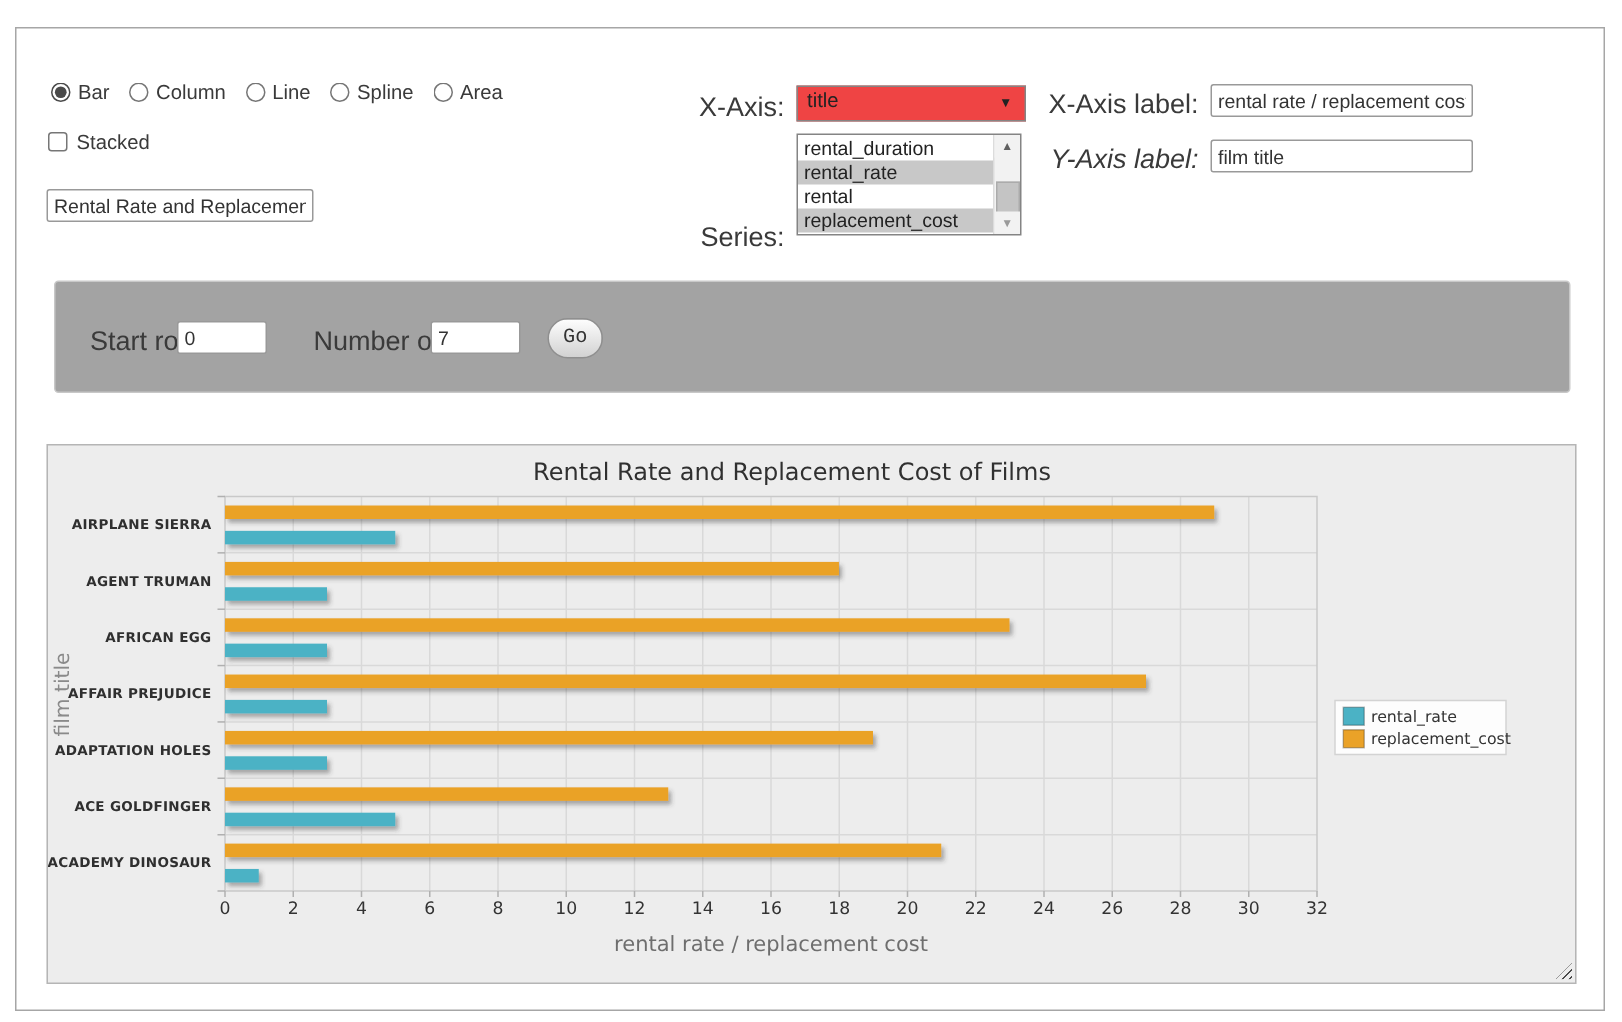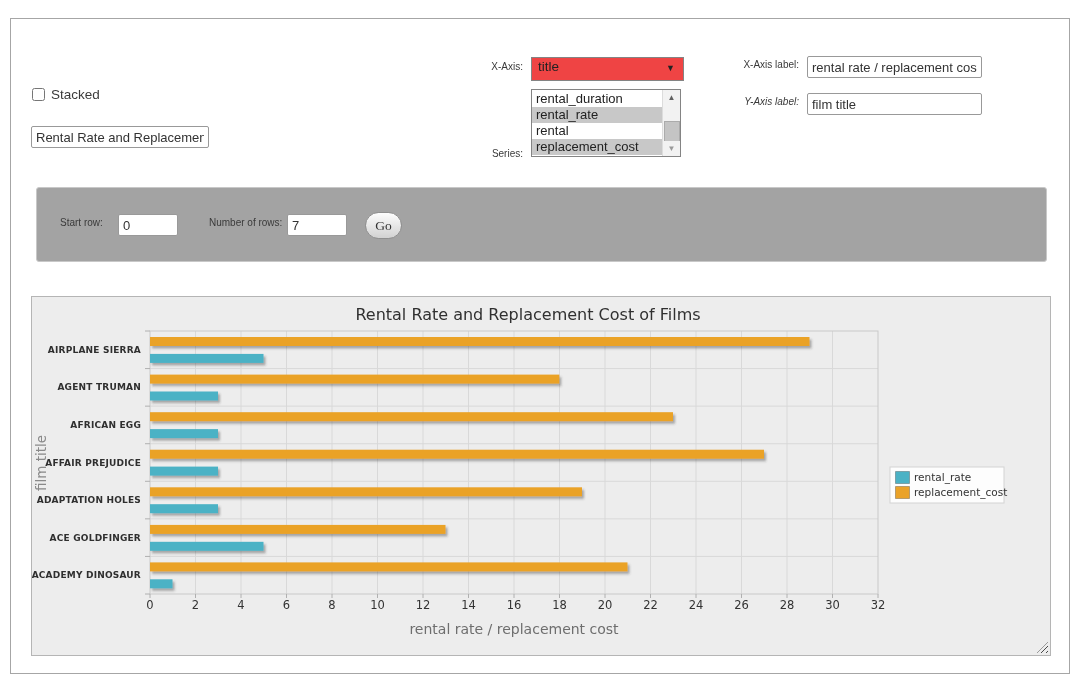--- a/index.html
+++ b/index.html
@@ -1,20 +1,20 @@
 <!DOCTYPE html>
 <html><head>
 <meta charset="utf-8">
 <style>
   html,body{margin:0;padding:0;background:#fff;}
   body{width:1081px;height:681px;position:relative;font-family:"Liberation Sans",sans-serif;color:#333;}
   .panel{position:absolute;left:10px;top:18px;width:1058px;height:654px;border:1px solid #a6a6a6;background:#fff;}
   .legend-tab{position:absolute;left:18px;top:-13px;background:#fff;border:1px solid #b9b9b9;
     box-shadow:2px 2px 3px rgba(0,0,0,.35);padding:5px 13px;font-size:14px;font-weight:bold;color:#3c3c3c;}
-  .lbl{position:absolute;font-size:10px;color:#3a3a3a;white-space:nowrap;}
+  .lbl{position:absolute;font-size:18px;color:#3a3a3a;white-space:nowrap;}
   .right{text-align:right;}
   input.text{position:absolute;border:1px solid #999;border-radius:2px;height:18px;font-size:13px;
     padding:1px 4px;color:#333;font-family:"Liberation Sans",sans-serif;background:#fff;}
   
   .radio-row{position:absolute;left:23px;top:35px;display:flex;align-items:center;}
   .radio-item{display:flex;align-items:center;margin-right:13px;font-size:13.5px;color:#3a3a3a;}
   .radio-item input{margin:0 5px 0 0;accent-color:#4a4a4a;width:13px;height:13px;}
   .check-row{position:absolute;left:21px;top:68px;display:flex;align-items:center;font-size:13.5px;color:#3a3a3a;justify-content:center;}
   .check-row input{margin:0 6px 0 0;accent-color:#4a4a4a;width:13px;height:13px;}
   
@@ -27,34 +27,56 @@
   .listbox .opt.selected{background:#c8c8c8;}
   .vscroll{position:absolute;right:0;top:0;bottom:0;width:17px;background:#f2f2f2;border-left:1px solid #dcdcdc;}
   .vscroll .btn{position:absolute;left:0;width:17px;height:15px;background:#f2f2f2;text-align:center;
     font-size:8px;line-height:15px;color:#606060;}
   .vscroll .btn.down{bottom:0;color:#9a9a9a;}
   .vscroll .thumb{position:absolute;left:1px;top:31px;width:14px;height:22px;background:#c4c4c4;border:1px solid #ababab;}
   
   .rows-box{position:absolute;left:25px;top:168px;width:1009px;height:73px;border:1px solid #c8c8c8;
     border-radius:3px;background:#a3a3a3;}
   .go-btn{position:absolute;left:328px;top:24px;width:37px;height:27px;border:1px solid #8f8f8f;border-radius:14px;
-    background:linear-gradient(#fdfdfd,#d2d2d2);font-size:13.5px;color:#333;font-family:Liberation Serif, serif;cursor:pointer;}
+    background:linear-gradient(#fdfdfd,#d2d2d2);font-size:13.5px;color:#333;font-family:Liberation Mono, monospace;cursor:pointer;}
   
   .chart-box{position:absolute;left:20px;top:277px;width:1018px;height:358px;border:1px solid #b5b5b5;background:#ededed;}
   .chart-box svg{display:block;}
   .resize-handle{position:absolute;right:2px;bottom:2px;width:11px;height:11px;
     background:repeating-linear-gradient(135deg,#4a4a4a 0 1px,transparent 1px 3.4px);
     clip-path:polygon(100% 0,100% 100%,0 100%);cursor:se-resize;}
   svg text{font-family:"DejaVu Sans",sans-serif;}
 </style>
 </head>
 <body>
 
 <div class="panel">
 
+  <div class="radio-row">
+    <label class="radio-item">
+      <input type="radio" name="ctype" checked="" style="">
+      <span>Bar</span>
+    </label>
+    <label class="radio-item">
+      <input type="radio" name="ctype" style="">
+      <span>Column</span>
+    </label>
+    <label class="radio-item">
+      <input type="radio" name="ctype" style="">
+      <span>Line</span>
+    </label>
+    <label class="radio-item">
+      <input type="radio" name="ctype" style="">
+      <span>Spline</span>
+    </label>
+    <label class="radio-item">
+      <input type="radio" name="ctype" style="">
+      <span>Area</span>
+    </label>
+  </div>
 
   <label class="check-row">
     <input type="checkbox" style="">
     <span>Stacked</span>
   </label>
 
   <input class="text" style="left: 20px; top: 107px; width: 168px;" value="Rental Rate and Replacement Cost of Films">
 
   <div class="lbl right" style="left:420px;top:42px;width:92px;">X-Axis:</div>
   <div class="selectbox">

